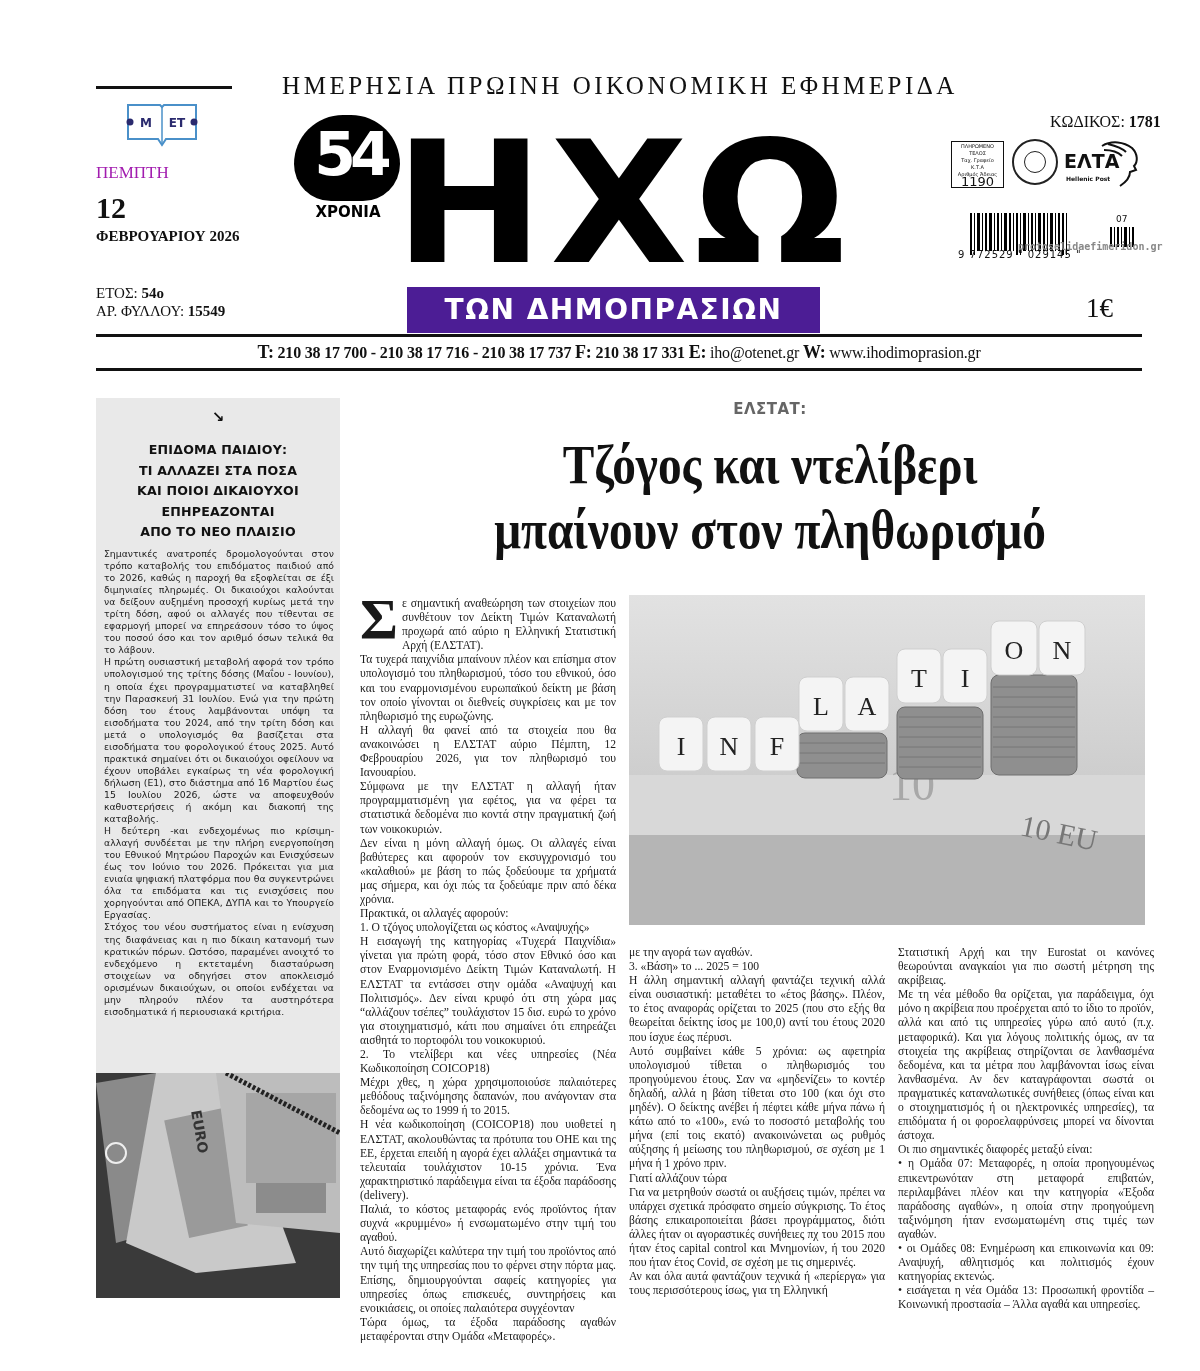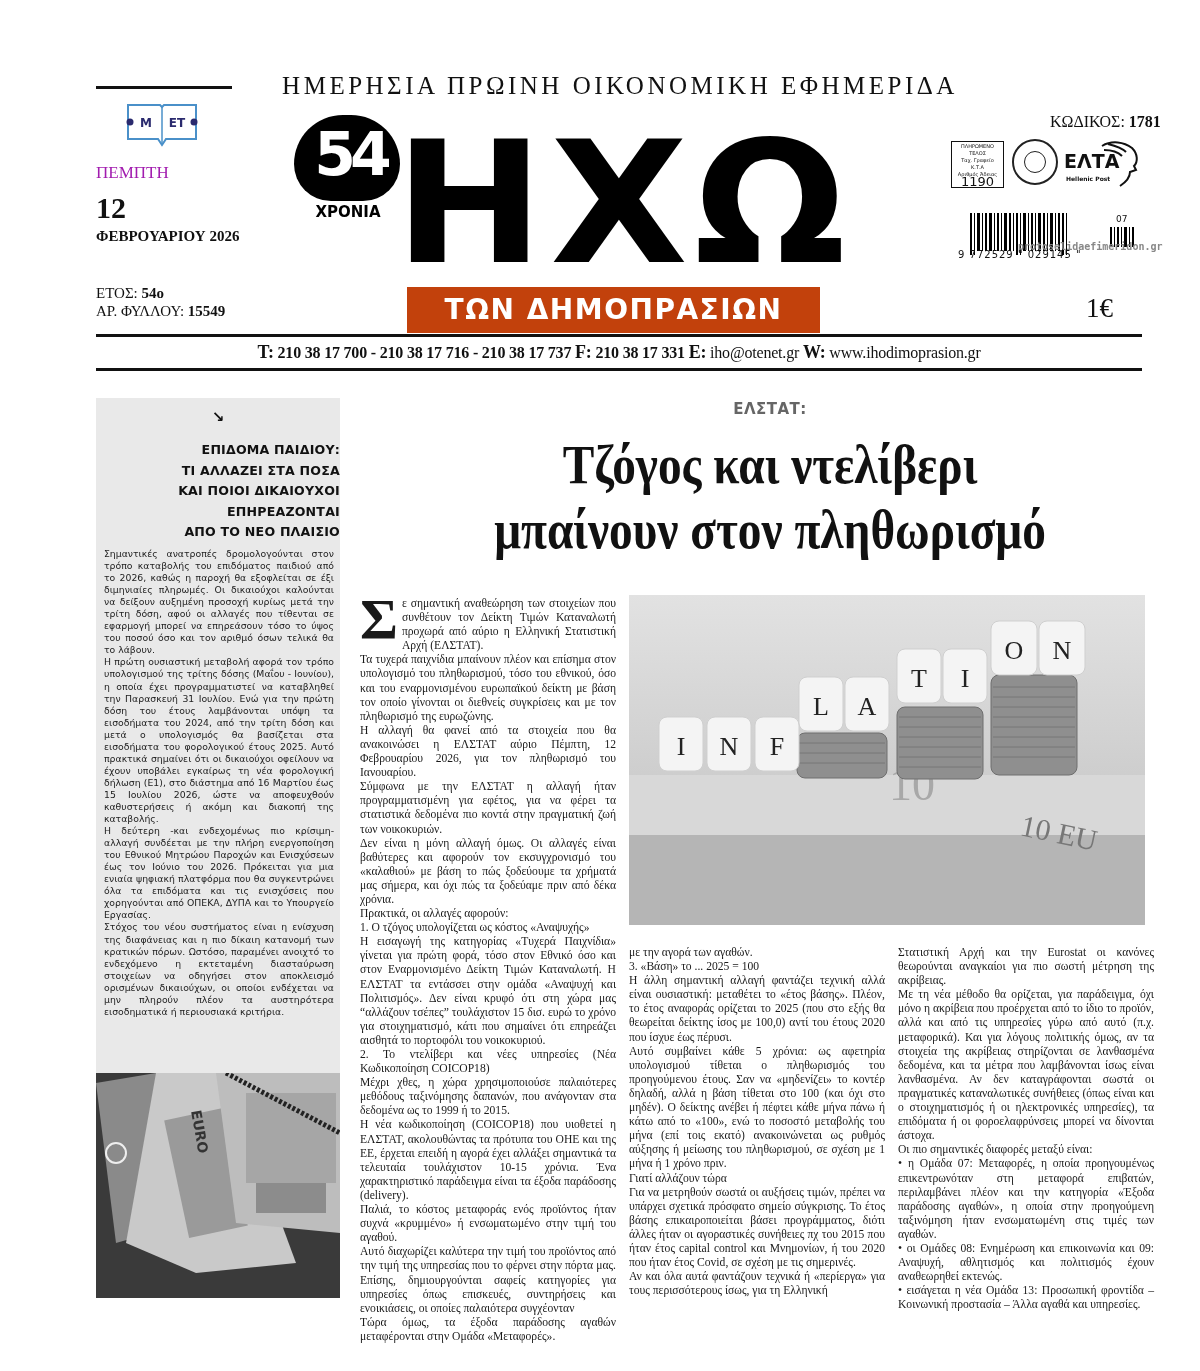--- a/index.html
+++ b/index.html
@@ -19,21 +19,21 @@
   .year-line { left: 96px; top: 285px; font-size: 15px; }
   .issue-line { left: 96px; top: 303px; font-size: 15px; }
   .year-line b, .issue-line b { font-weight: bold; }
 
   .badge54 { left: 292px; top: 115px; width: 112px; height: 112px; }
   .badge54 .circle { position: absolute; left: 2px; top: 0; width: 106px; height: 86px; background: #000; border-radius: 53px 53px 40px 40px; }
   .badge54 .num { position: absolute; left: 8px; top: -6px; width: 100px; text-align: center; font-family: "DejaVu Sans", sans-serif; font-weight: bold; font-size: 60px; color: #fff; letter-spacing: -6px; line-height: 90px; }
   .badge54 .lbl { position: absolute; left: 0; top: 88px; width: 112px; text-align: center; font-family: "DejaVu Sans", sans-serif; font-weight: bold; font-size: 15px; color: #000; }
 
   .title-big { left: 405px; top: 128px; width: 420px; text-align: center; font-family: "DejaVu Sans", sans-serif; font-weight: bold; font-size: 170px; line-height: 150px; letter-spacing: 6px; color: #000; transform: scaleX(1.05); }
-  .subtitle-bar { left: 407px; top: 287px; width: 413px; height: 46px; background: #c2410c; color: #fff; text-align: center; font-family: "DejaVu Sans", sans-serif; font-weight: bold; font-size: 28px; line-height: 46px; letter-spacing: 1.5px; }
+  .subtitle-bar { left: 407px; top: 287px; width: 413px; height: 46px; background: #4c1d95; color: #fff; text-align: center; font-family: "DejaVu Sans", sans-serif; font-weight: bold; font-size: 28px; line-height: 46px; letter-spacing: 1.5px; }
 
   .code-line { left: 1050px; top: 113px; font-size: 16px; }
   .code-line b { font-weight: bold; }
 
   .stamp-box { left: 951px; top: 141px; width: 53px; height: 47px; border: 1.5px solid #111; font-family: "DejaVu Sans", sans-serif; font-size: 5px; text-align: center; line-height: 7px; padding-top: 1px; }
   .stamp-box .val { font-size: 13px; font-weight: normal; }
   .seal { left: 1012px; top: 139px; width: 46px; height: 46px; border: 2px solid #222; border-radius: 50%; }
   .seal .inner { position: absolute; left: 10px; top: 10px; width: 22px; height: 22px; border: 1.5px solid #222; border-radius: 50%; }
   .elta { left: 1064px; top: 150px; font-family: "DejaVu Sans", sans-serif; font-weight: bold; font-size: 19px; color: #111; }
   .elta-sub { left: 1066px; top: 175px; font-family: "DejaVu Sans", sans-serif; font-size: 6px; font-weight: bold; }
@@ -50,21 +50,21 @@
   .rule-thick1 { left: 96px; top: 334px; width: 1046px; height: 3px; background: #111; }
   .contact { left: 96px; top: 342px; width: 1046px; text-align: center; font-size: 16px; font-weight: bold; letter-spacing: -0.2px; }
   .contact .k { font-size: 18px; }
   .contact .v { font-weight: normal; }
   .rule-thick2 { left: 96px; top: 368px; width: 1046px; height: 3px; background: #111; }
 
   
   .sidebar { left: 96px; top: 398px; width: 244px; height: 675px; background: #e9e9e9; }
   .sb-arrow { left: 0; top: 10px; width: 244px; text-align: center; font-family: "DejaVu Sans", sans-serif; font-size: 15px; font-weight: bold; }
   .sb-head { left: 0; top: 42px; width: 244px; text-align: center; font-family: "DejaVu Sans", sans-serif; font-weight: bold; font-size: 12.6px; line-height: 20.5px; letter-spacing: 0.2px; }
-  .sb-head span { display: block; text-align: right; }
+  .sb-head span { display: block; }
   .sb-body { left: 8px; top: 150px; width: 230px; font-family: "DejaVu Sans", sans-serif; font-size: 9.3px; line-height: 12.05px; color: #222; text-align: justify; }
   .sb-body p { margin: 0; }
   .sb-photo { left: 96px; top: 1073px; width: 244px; height: 225px; overflow: hidden; background: #555; }
 
   
   .kicker { left: 340px; top: 400px; width: 860px; text-align: center; font-family: "DejaVu Sans", sans-serif; font-weight: bold; font-size: 15px; color: #666; letter-spacing: 0.5px; }
   .headline { left: 340px; top: 432px; width: 860px; text-align: center; font-family: "Liberation Serif", serif; font-weight: bold; font-size: 55px; line-height: 65px; transform: scaleX(0.86); }
   .headline span { display: block; }
 
   .col { font-family: "Liberation Serif", serif; font-size: 11.6px; line-height: 14.1px; color: #1a1a1a; text-align: justify; }
@@ -309,15 +309,15 @@
   <p>Γιατί αλλάζουν τώρα</p>
   <p>Για να μετρηθούν σωστά οι αυξήσεις τιμών, πρέπει να υπάρχει σχετικά πρόσφατο σημείο σύγκρισης. Το έτος βάσης επικαιροποιείται βάσει προγράμματος, διότι άλλες ήταν οι αγοραστικές συνήθειες πχ του 2015 που ήταν έτος capital control και Μνημονίων, ή του 2020 που ήταν έτος Covid, σε σχέση με τις σημερινές.</p>
   <p>Αν και όλα αυτά φαντάζουν τεχνικά ή «περίεργα» για τους περισσότερους ίσως, για τη Ελληνική</p>
 </div>
 
 <div class="abs col col3">
   <p>Στατιστική Αρχή και την Eurostat οι κανόνες θεωρούνται αναγκαίοι για πιο σωστή μέτρηση της ακρίβειας.</p>
   <p>Με τη νέα μέθοδο θα ορίζεται, για παράδειγμα, όχι μόνο η ακρίβεια που προέρχεται από το ίδιο το προϊόν, αλλά και από τις υπηρεσίες γύρω από αυτό (π.χ. μεταφορικά). Και για λόγους πολιτικής όμως, αν τα στοιχεία της ακρίβειας στηρίζονται σε λανθασμένα δεδομένα, και τα μέτρα που λαμβάνονται ίσως είναι λανθασμένα. Αν δεν καταγράφονται σωστά οι πραγματικές καταναλωτικές συνήθειες (όπως είναι και ο στοιχηματισμός ή οι ηλεκτρονικές υπηρεσίες), τα επιδόματα ή οι φοροελαφρύνσεις μπορεί να δίνονται άστοχα.</p>
   <p>Οι πιο σημαντικές διαφορές μεταξύ είναι:</p>
   <p>• η Ομάδα 07: Μεταφορές, η οποία προηγουμένως επικεντρωνόταν στη μεταφορά επιβατών, περιλαμβάνει πλέον και την κατηγορία «Έξοδα παράδοσης αγαθών», η οποία στην προηγούμενη ταξινόμηση ήταν ενσωματωμένη στις τιμές των αγαθών.</p>
-  <p>• οι Ομάδες 08: Ενημέρωση και επικοινωνία και 09: Αναψυχή, αθλητισμός και πολιτισμός έχουν αναθεωρηθεί εκτενώς.</p>
+  <p>• οι Ομάδες 08: Ενημέρωση και επικοινωνία και 09: Αναψυχή, αθλητισμός και πολιτισμός έχουν κατηγορίας εκτενώς.</p>
   <p>• εισάγεται η νέα Ομάδα 13: Προσωπική φροντίδα – Κοινωνική προστασία – Άλλα αγαθά και υπηρεσίες.</p>
 </div>
 
 </body></html>

